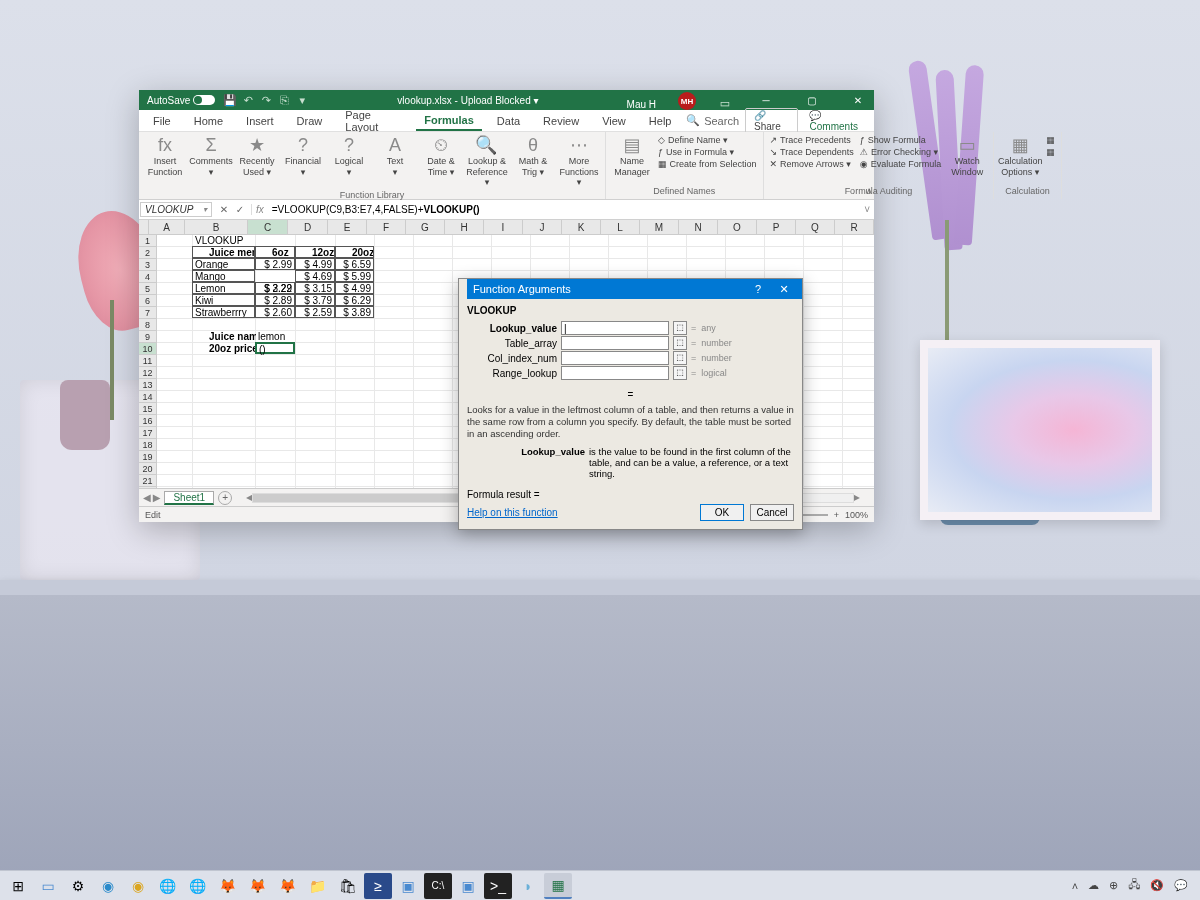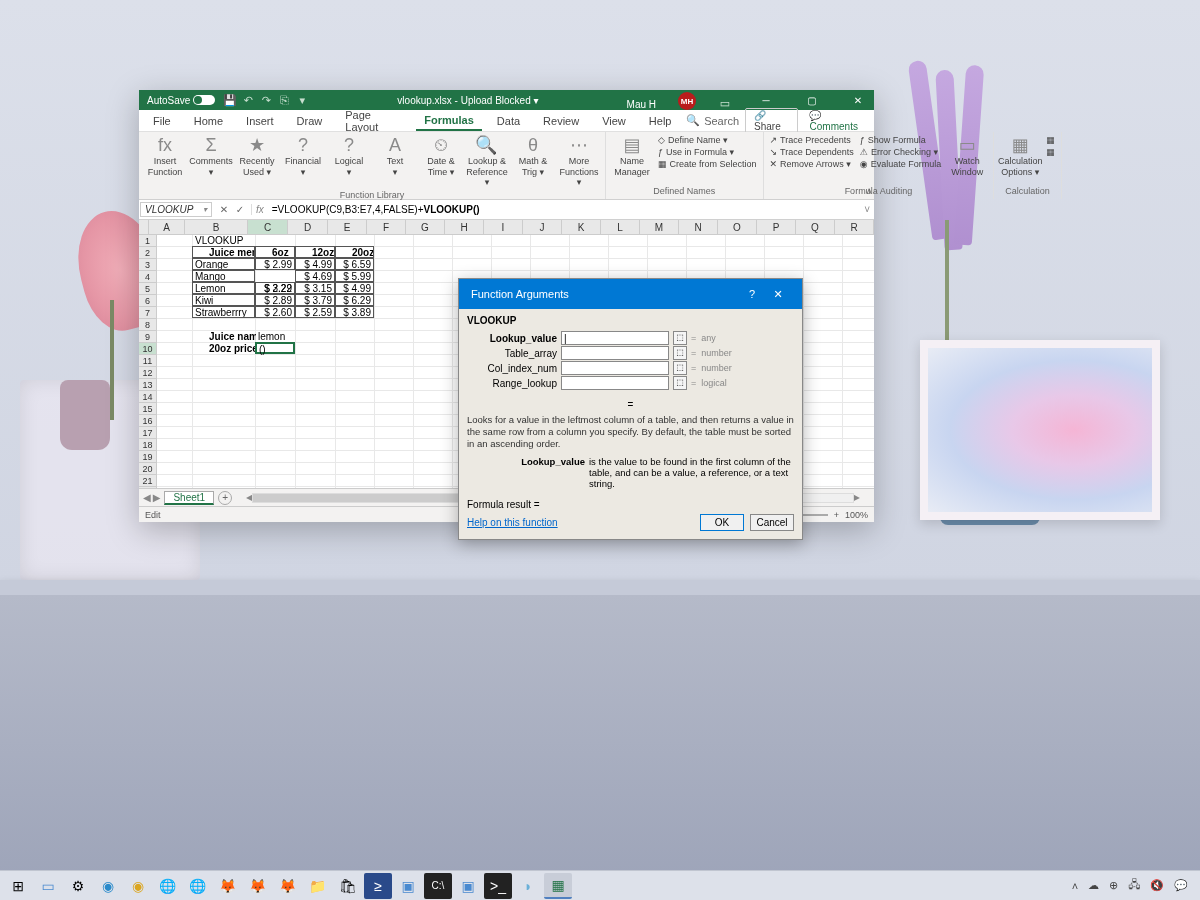--- a/index.html
+++ b/index.html
@@ -88,21 +88,21 @@
 .hscroll-thumb { position:absolute; left:0; width:80%; height:100%; background:#ccc; }
 
 .statusbar { height:16px; background:#f3f2f1; border-top:1px solid #ccc; display:flex; align-items:center; font-size:9px; color:#555; padding:0 6px; }
 .sb-right { margin-left:auto; display:flex; align-items:center; gap:6px; }
 .view-btn { width:14px; height:12px; border:1px solid #aaa; background:#fff; }
 .zoom-slider { width:60px; height:2px; background:#aaa; position:relative; }
 .zoom-slider::after { content:""; position:absolute; left:50%; top:-3px; width:2px; height:8px; background:#666; }
 
 
 .dialog { position:absolute; top:278px; left:458px; width:345px; background:#ece9e2; border:1px solid #888; box-shadow:0 4px 16px rgba(0,0,0,0.3); font-size:10px; z-index:100; }
-.dlg-title { height:30px; background:#0078d4; color:#fff; display:flex; align-items:center; padding:0 12px; font-size:11px; }
+.dlg-title { height:20px; background:#0078d4; color:#fff; display:flex; align-items:center; padding:0 6px; font-size:11px;margin-left:8px; }
 .dlg-title-right { margin-left:auto; display:flex; gap:2px; }
 .dlg-tbtn { width:24px; height:20px; text-align:center; line-height:20px; color:#fff; font-size:11px; }
 .dlg-body { padding:4px 8px 6px 8px; }
 .dlg-fn { font-weight:bold; font-size:10px; padding:2px 0; }
 .dlg-args { padding:2px 0 6px 0; }
 .dlg-arg-row { display:flex; align-items:center; gap:4px; margin:1px 0; }
 .dlg-arg-label { width:90px; text-align:right; font-weight:bold; font-size:10px; }
 .dlg-arg-input { width:108px; height:14px; border:1px solid #888; background:#fff; font-size:10px; padding:0 2px; }
 .dlg-arg-btn { width:14px; height:14px; border:1px solid #888; background:#f5f5f5; font-size:8px; text-align:center; line-height:12px; }
 .dlg-arg-type { color:#888; font-size:9px; }

